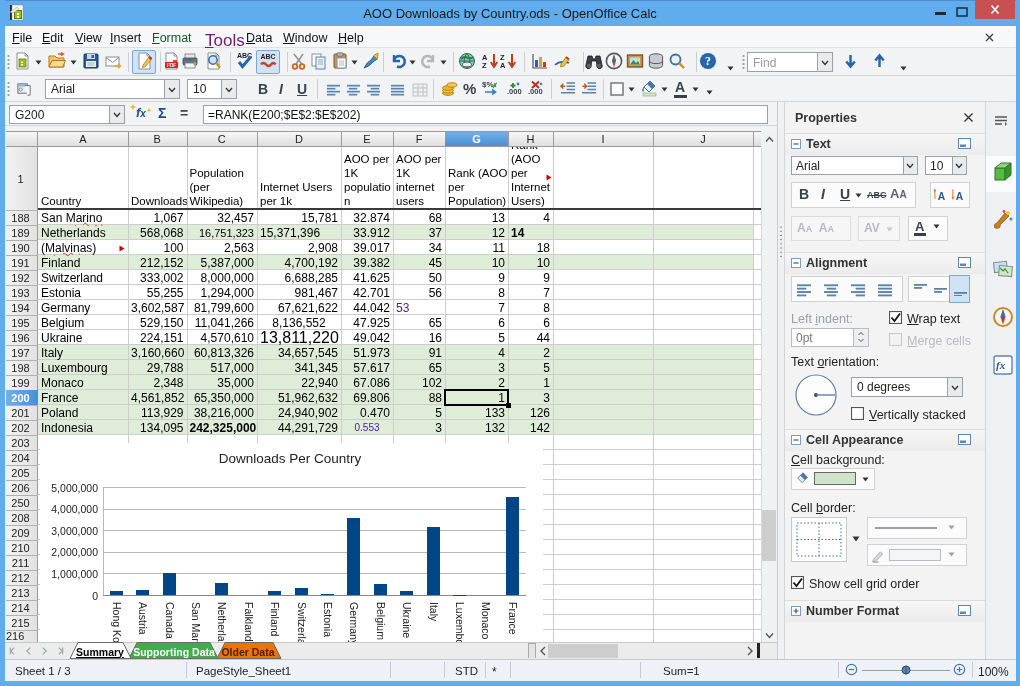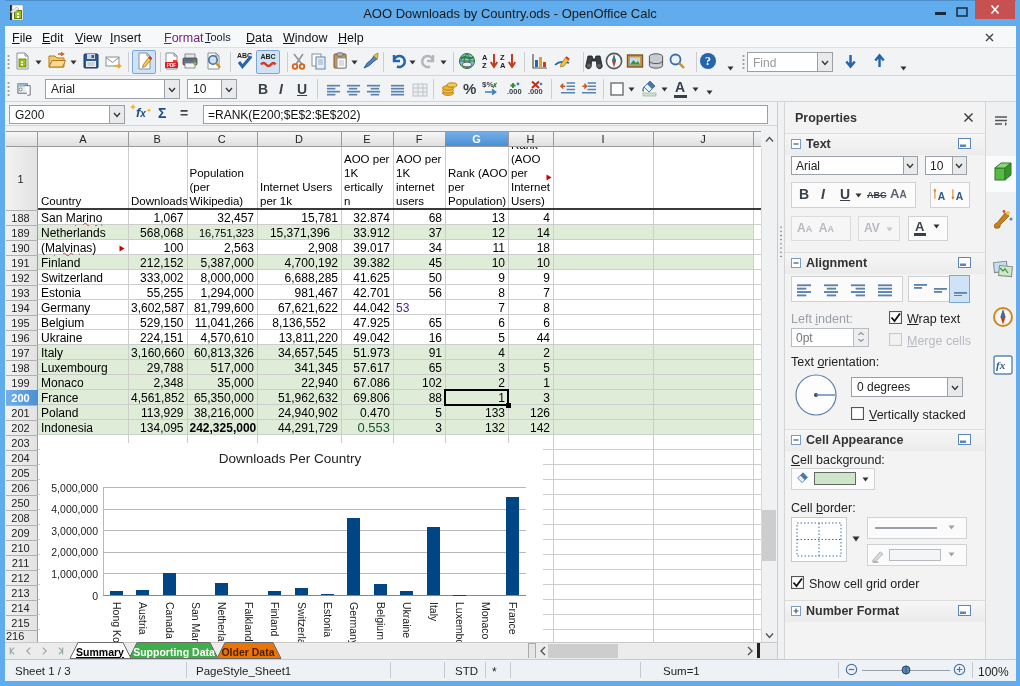--- a/index.html
+++ b/index.html
@@ -26,22 +26,22 @@
 <div style="position:absolute;left:975px;top:0px;width:40px;height:19px;background:#c75050;"></div>
 <svg class="ic" style="left:989px;top:4px" width="12" height="11" viewBox="0 0 12 11">
 <path d="M2.5 1.5 L9.5 9.5 M9.5 1.5 L2.5 9.5" stroke="#fff" stroke-width="1.6"></path>
   </svg>
 <div style="position:absolute;left:5px;top:26px;width:1011px;height:656px;background:#f1f2f3;"></div>
 <div style="position:absolute;left:5px;top:26px;width:1011px;height:22px;background:#f7f8f9;border-bottom:1px solid #e0e0e0;"></div>
 <div class="t" style="left:12px;top:31px;font-size:12.5px;color:#111"><span style="text-decoration:underline">F</span>ile</div>
 <div class="t" style="left:42px;top:31px;font-size:12.5px;color:#111"><span style="text-decoration:underline">E</span>dit</div>
 <div class="t" style="left:75px;top:31px;font-size:12.5px;color:#111"><span style="text-decoration:underline">V</span>iew</div>
 <div class="t" style="left:110px;top:31px;font-size:12.5px;color:#111"><span style="text-decoration:underline">I</span>nsert</div>
-<div class="t" style="left:164px;top:31px;font-size:12.5px;color:#701a75"><span style="text-decoration:underline">F</span>ormat</div>
-<div class="t" style="left:205px;top:31px;font-size:11px;color:#0f172a"><span style="text-decoration:underline">T</span>ools</div>
+<div class="t" style="left:152px;top:31px;font-size:12.5px;color:#14532d"><span style="text-decoration:underline">F</span>ormat</div>
+<div class="t" style="left:205px;top:31px;font-size:17px;color:#701a75"><span style="text-decoration:underline">T</span>ools</div>
 <div class="t" style="left:246px;top:31px;font-size:12.5px;color:#111"><span style="text-decoration:underline">D</span>ata</div>
 <div class="t" style="left:283px;top:31px;font-size:12.5px;color:#111"><span style="text-decoration:underline">W</span>indow</div>
 <div class="t" style="left:338px;top:31px;font-size:12.5px;color:#111"><span style="text-decoration:underline">H</span>elp</div>
 <svg class="ic" style="left:984px;top:32px" width="11" height="11" viewBox="0 0 11 11">
 <path d="M2 2 L9 9 M9 2 L2 9" stroke="#444" stroke-width="1.4"></path>
   </svg>
 <div style="position:absolute;left:5px;top:48px;width:1011px;height:28px;background:#f2f3f4;border-bottom:1px solid #d4d5d7;"></div>
 <div style="position:absolute;left:7px;top:54px;width:3px;height:17px;background-image:radial-gradient(circle,#9aa0a6 1px,transparent 1.2px);background-size:3px 4px;"></div>
 <div style="position:absolute;left:742px;top:54px;width:3px;height:17px;background-image:radial-gradient(circle,#9aa0a6 1px,transparent 1.2px);background-size:3px 4px;"></div>
 <svg class="ic" style="left:14px;top:52px" width="18" height="18" viewBox="0 0 18 18">
@@ -492,25 +492,25 @@
 <div class="t" style="left:131px;top:211.5px;width:52.5px;font-size:12px;color:#000;text-align:right;line-height:12px;">1,067</div>
 <div class="t" style="left:189.5px;top:211.5px;width:64.5px;font-size:12px;color:#000;text-align:right;line-height:12px;">32,457</div>
 <div class="t" style="left:260px;top:211.5px;width:78px;font-size:12px;color:#000;text-align:right;line-height:12px;">15,781</div>
 <div class="t" style="left:344px;top:211.5px;width:46px;font-size:12px;color:#000;text-align:right;line-height:12px;">32.874</div>
 <div class="t" style="left:396px;top:211.5px;width:46px;font-size:12px;color:#000;text-align:right;line-height:12px;">68</div>
 <div class="t" style="left:448px;top:211.5px;width:57px;font-size:12px;color:#000;text-align:right;line-height:12px;">13</div>
 <div class="t" style="left:511px;top:211.5px;width:39px;font-size:12px;color:#000;text-align:right;line-height:12px;">4</div>
 <div class="t" style="left:41px;top:226.5px;width:84px;font-size:12px;color:#000;line-height:12px;">Netherlands</div>
 <div class="t" style="left:131px;top:226.5px;width:52.5px;font-size:12px;color:#000;text-align:right;line-height:12px;">568,068</div>
 <div class="t" style="left:189.5px;top:226.5px;width:64.5px;font-size:11px;color:#000;text-align:right;line-height:12px;">16,751,323</div>
-<div class="t" style="left:252px;top:226.5px;width:78px;font-size:12px;color:#000;text-align:right;line-height:12px;">15,371,396</div>
+<div class="t" style="left:260px;top:226.5px;width:78px;font-size:12px;color:#000;line-height:12px;">15,371,396</div>
 <div class="t" style="left:344px;top:226.5px;width:46px;font-size:12px;color:#000;text-align:right;line-height:12px;">33.912</div>
 <div class="t" style="left:396px;top:226.5px;width:46px;font-size:12px;color:#000;text-align:right;line-height:12px;">37</div>
 <div class="t" style="left:448px;top:226.5px;width:57px;font-size:12px;color:#000;text-align:right;line-height:12px;">12</div>
-<div class="t" style="left:511px;top:226.5px;width:39px;font-size:12px;color:#000;text-align:right;line-height:12px;">14</div>
+<div class="t" style="left:511px;top:226.5px;width:39px;font-size:12px;color:#000;line-height:12px;font-weight:bold;">14</div>
 <div class="t" style="left:41px;top:241.5px;width:84px;font-size:12px;color:#000;line-height:12px;">(<span style="text-decoration:underline wavy #e33 1px;text-underline-offset:0px;">Malvinas</span>)</div>
 <div class="t" style="left:131px;top:241.5px;width:52.5px;font-size:12px;color:#000;text-align:right;line-height:12px;">100</div>
 <div class="t" style="left:189.5px;top:241.5px;width:64.5px;font-size:12px;color:#000;text-align:right;line-height:12px;">2,563</div>
 <div class="t" style="left:260px;top:241.5px;width:78px;font-size:12px;color:#000;text-align:right;line-height:12px;">2,908</div>
 <div class="t" style="left:344px;top:241.5px;width:46px;font-size:12px;color:#000;text-align:right;line-height:12px;">39.017</div>
 <div class="t" style="left:396px;top:241.5px;width:46px;font-size:12px;color:#000;text-align:right;line-height:12px;">34</div>
 <div class="t" style="left:448px;top:241.5px;width:57px;font-size:12px;color:#000;text-align:right;line-height:12px;">11</div>
 <div class="t" style="left:511px;top:241.5px;width:39px;font-size:12px;color:#000;text-align:right;line-height:12px;">18</div>
 <div class="t" style="left:41px;top:256.5px;width:84px;font-size:12px;color:#000;line-height:12px;">Finland</div>
 <div class="t" style="left:131px;top:256.5px;width:52.5px;font-size:12px;color:#000;text-align:right;line-height:12px;">212,152</div>
@@ -548,21 +548,21 @@
 <div class="t" style="left:131px;top:316.5px;width:52.5px;font-size:12px;color:#000;text-align:right;line-height:12px;">529,150</div>
 <div class="t" style="left:189.5px;top:316.5px;width:64.5px;font-size:12px;color:#000;text-align:right;line-height:12px;">11,041,266</div>
 <div class="t" style="left:260px;top:316.5px;width:78px;font-size:12px;color:#000;text-align:center;line-height:12px;">8,136,552</div>
 <div class="t" style="left:344px;top:316.5px;width:46px;font-size:12px;color:#000;text-align:right;line-height:12px;">47.925</div>
 <div class="t" style="left:396px;top:316.5px;width:46px;font-size:12px;color:#000;text-align:right;line-height:12px;">65</div>
 <div class="t" style="left:448px;top:316.5px;width:57px;font-size:12px;color:#000;text-align:right;line-height:12px;">6</div>
 <div class="t" style="left:511px;top:316.5px;width:39px;font-size:12px;color:#000;text-align:right;line-height:12px;">6</div>
 <div class="t" style="left:41px;top:331.5px;width:84px;font-size:12px;color:#000;line-height:12px;">Ukraine</div>
 <div class="t" style="left:131px;top:331.5px;width:52.5px;font-size:12px;color:#000;text-align:right;line-height:12px;">224,151</div>
 <div class="t" style="left:189.5px;top:331.5px;width:64.5px;font-size:12px;color:#000;text-align:right;line-height:12px;">4,570,610</div>
-<div class="t" style="left:260px;top:331.5px;width:78px;font-size:12px;color:#000;text-align:right;line-height:12px;">13,811,220</div>
+<div class="t" style="left:260px;top:331.5px;width:78px;font-size:16px;color:#000;text-align:right;line-height:12px;">13,811,220</div>
 <div class="t" style="left:344px;top:331.5px;width:46px;font-size:12px;color:#000;text-align:right;line-height:12px;">49.042</div>
 <div class="t" style="left:396px;top:331.5px;width:46px;font-size:12px;color:#000;text-align:right;line-height:12px;">16</div>
 <div class="t" style="left:448px;top:331.5px;width:57px;font-size:12px;color:#000;text-align:right;line-height:12px;">5</div>
 <div class="t" style="left:511px;top:331.5px;width:39px;font-size:12px;color:#000;text-align:right;line-height:12px;">44</div>
 <div class="t" style="left:41px;top:346.5px;width:84px;font-size:12px;color:#000;line-height:12px;">Italy</div>
 <div class="t" style="left:131px;top:346.5px;width:52.5px;font-size:12px;color:#000;text-align:right;line-height:12px;">3,160,660</div>
 <div class="t" style="left:189.5px;top:346.5px;width:64.5px;font-size:12px;color:#000;text-align:right;line-height:12px;">60,813,326</div>
 <div class="t" style="left:260px;top:346.5px;width:78px;font-size:12px;color:#000;text-align:right;line-height:12px;">34,657,545</div>
 <div class="t" style="left:344px;top:346.5px;width:46px;font-size:12px;color:#000;text-align:right;line-height:12px;">51.973</div>
 <div class="t" style="left:396px;top:346.5px;width:46px;font-size:12px;color:#000;text-align:right;line-height:12px;">91</div>
@@ -597,21 +597,21 @@
 <div class="t" style="left:189.5px;top:406.5px;width:64.5px;font-size:12px;color:#000;text-align:right;line-height:12px;">38,216,000</div>
 <div class="t" style="left:260px;top:406.5px;width:78px;font-size:12px;color:#000;text-align:right;line-height:12px;">24,940,902</div>
 <div class="t" style="left:344px;top:406.5px;width:46px;font-size:12px;color:#000;text-align:right;line-height:12px;">0.470</div>
 <div class="t" style="left:396px;top:406.5px;width:46px;font-size:12px;color:#000;text-align:right;line-height:12px;">5</div>
 <div class="t" style="left:448px;top:406.5px;width:57px;font-size:12px;color:#000;text-align:right;line-height:12px;">133</div>
 <div class="t" style="left:511px;top:406.5px;width:39px;font-size:12px;color:#000;text-align:right;line-height:12px;">126</div>
 <div class="t" style="left:41px;top:421.5px;width:84px;font-size:12px;color:#000;line-height:12px;">Indonesia</div>
 <div class="t" style="left:131px;top:421.5px;width:52.5px;font-size:12px;color:#000;text-align:right;line-height:12px;">134,095</div>
 <div class="t" style="left:189.5px;top:421.5px;width:64.5px;font-size:12px;color:#000;text-align:right;line-height:12px;font-weight:bold;">242,325,000</div>
 <div class="t" style="left:260px;top:421.5px;width:78px;font-size:12px;color:#000;text-align:right;line-height:12px;">44,291,729</div>
-<div class="t" style="left:344px;top:421.5px;width:46px;font-size:13px;color:#14532d;text-align:right;line-height:12px;">0.553</div>
+<div class="t" style="left:344px;top:421.5px;width:46px;font-size:10px;color:#4c1d95;text-align:center;line-height:12px;">0.553</div>
 <div class="t" style="left:396px;top:421.5px;width:46px;font-size:12px;color:#000;text-align:right;line-height:12px;">3</div>
 <div class="t" style="left:448px;top:421.5px;width:57px;font-size:12px;color:#000;text-align:right;line-height:12px;">132</div>
 <div class="t" style="left:511px;top:421.5px;width:39px;font-size:12px;color:#000;text-align:right;line-height:12px;">142</div>
 <svg class="ic" style="left:119px;top:245px" width="6" height="7" viewBox="0 0 6 7">
     <path d="M0.5 0.5 L5.5 3.5 L0.5 6.5 Z" fill="#c00"></path>
   </svg>
 <div style="position:absolute;left:38px;top:147px;width:90px;height:60.5px;overflow:hidden;">
     <div style="position:absolute;left:3px;bottom:0;width:84px;font-size:11.5px;line-height:14px;color:#000">
       <div style="white-space:pre">Country</div>
     </div>
@@ -631,21 +631,21 @@
 <div style="position:absolute;left:257px;top:147px;width:84px;height:60.5px;overflow:hidden;">
     <div style="position:absolute;left:3px;bottom:0;width:78px;font-size:11.5px;line-height:14px;color:#000">
       <div style="white-space:pre">Internet Users</div>
       <div style="white-space:pre">per 1k</div>
     </div>
   </div>
 <div style="position:absolute;left:341px;top:147px;width:52px;height:60.5px;overflow:hidden;">
     <div style="position:absolute;left:3px;bottom:0;width:46px;font-size:11.5px;line-height:14px;color:#000">
       <div style="white-space:pre">AOO per</div>
       <div style="white-space:pre">1K</div>
-      <div style="white-space:pre">ertically</div>
+      <div style="white-space:pre">populatio</div>
       <div style="white-space:pre">n</div>
     </div>
   </div>
 <div style="position:absolute;left:393px;top:147px;width:52px;height:60.5px;overflow:hidden;">
     <div style="position:absolute;left:3px;bottom:0;width:46px;font-size:11.5px;line-height:14px;color:#000">
       <div style="white-space:pre">AOO per</div>
       <div style="white-space:pre">1K</div>
       <div style="white-space:pre">internet</div>
       <div style="white-space:pre">users</div>
     </div>

